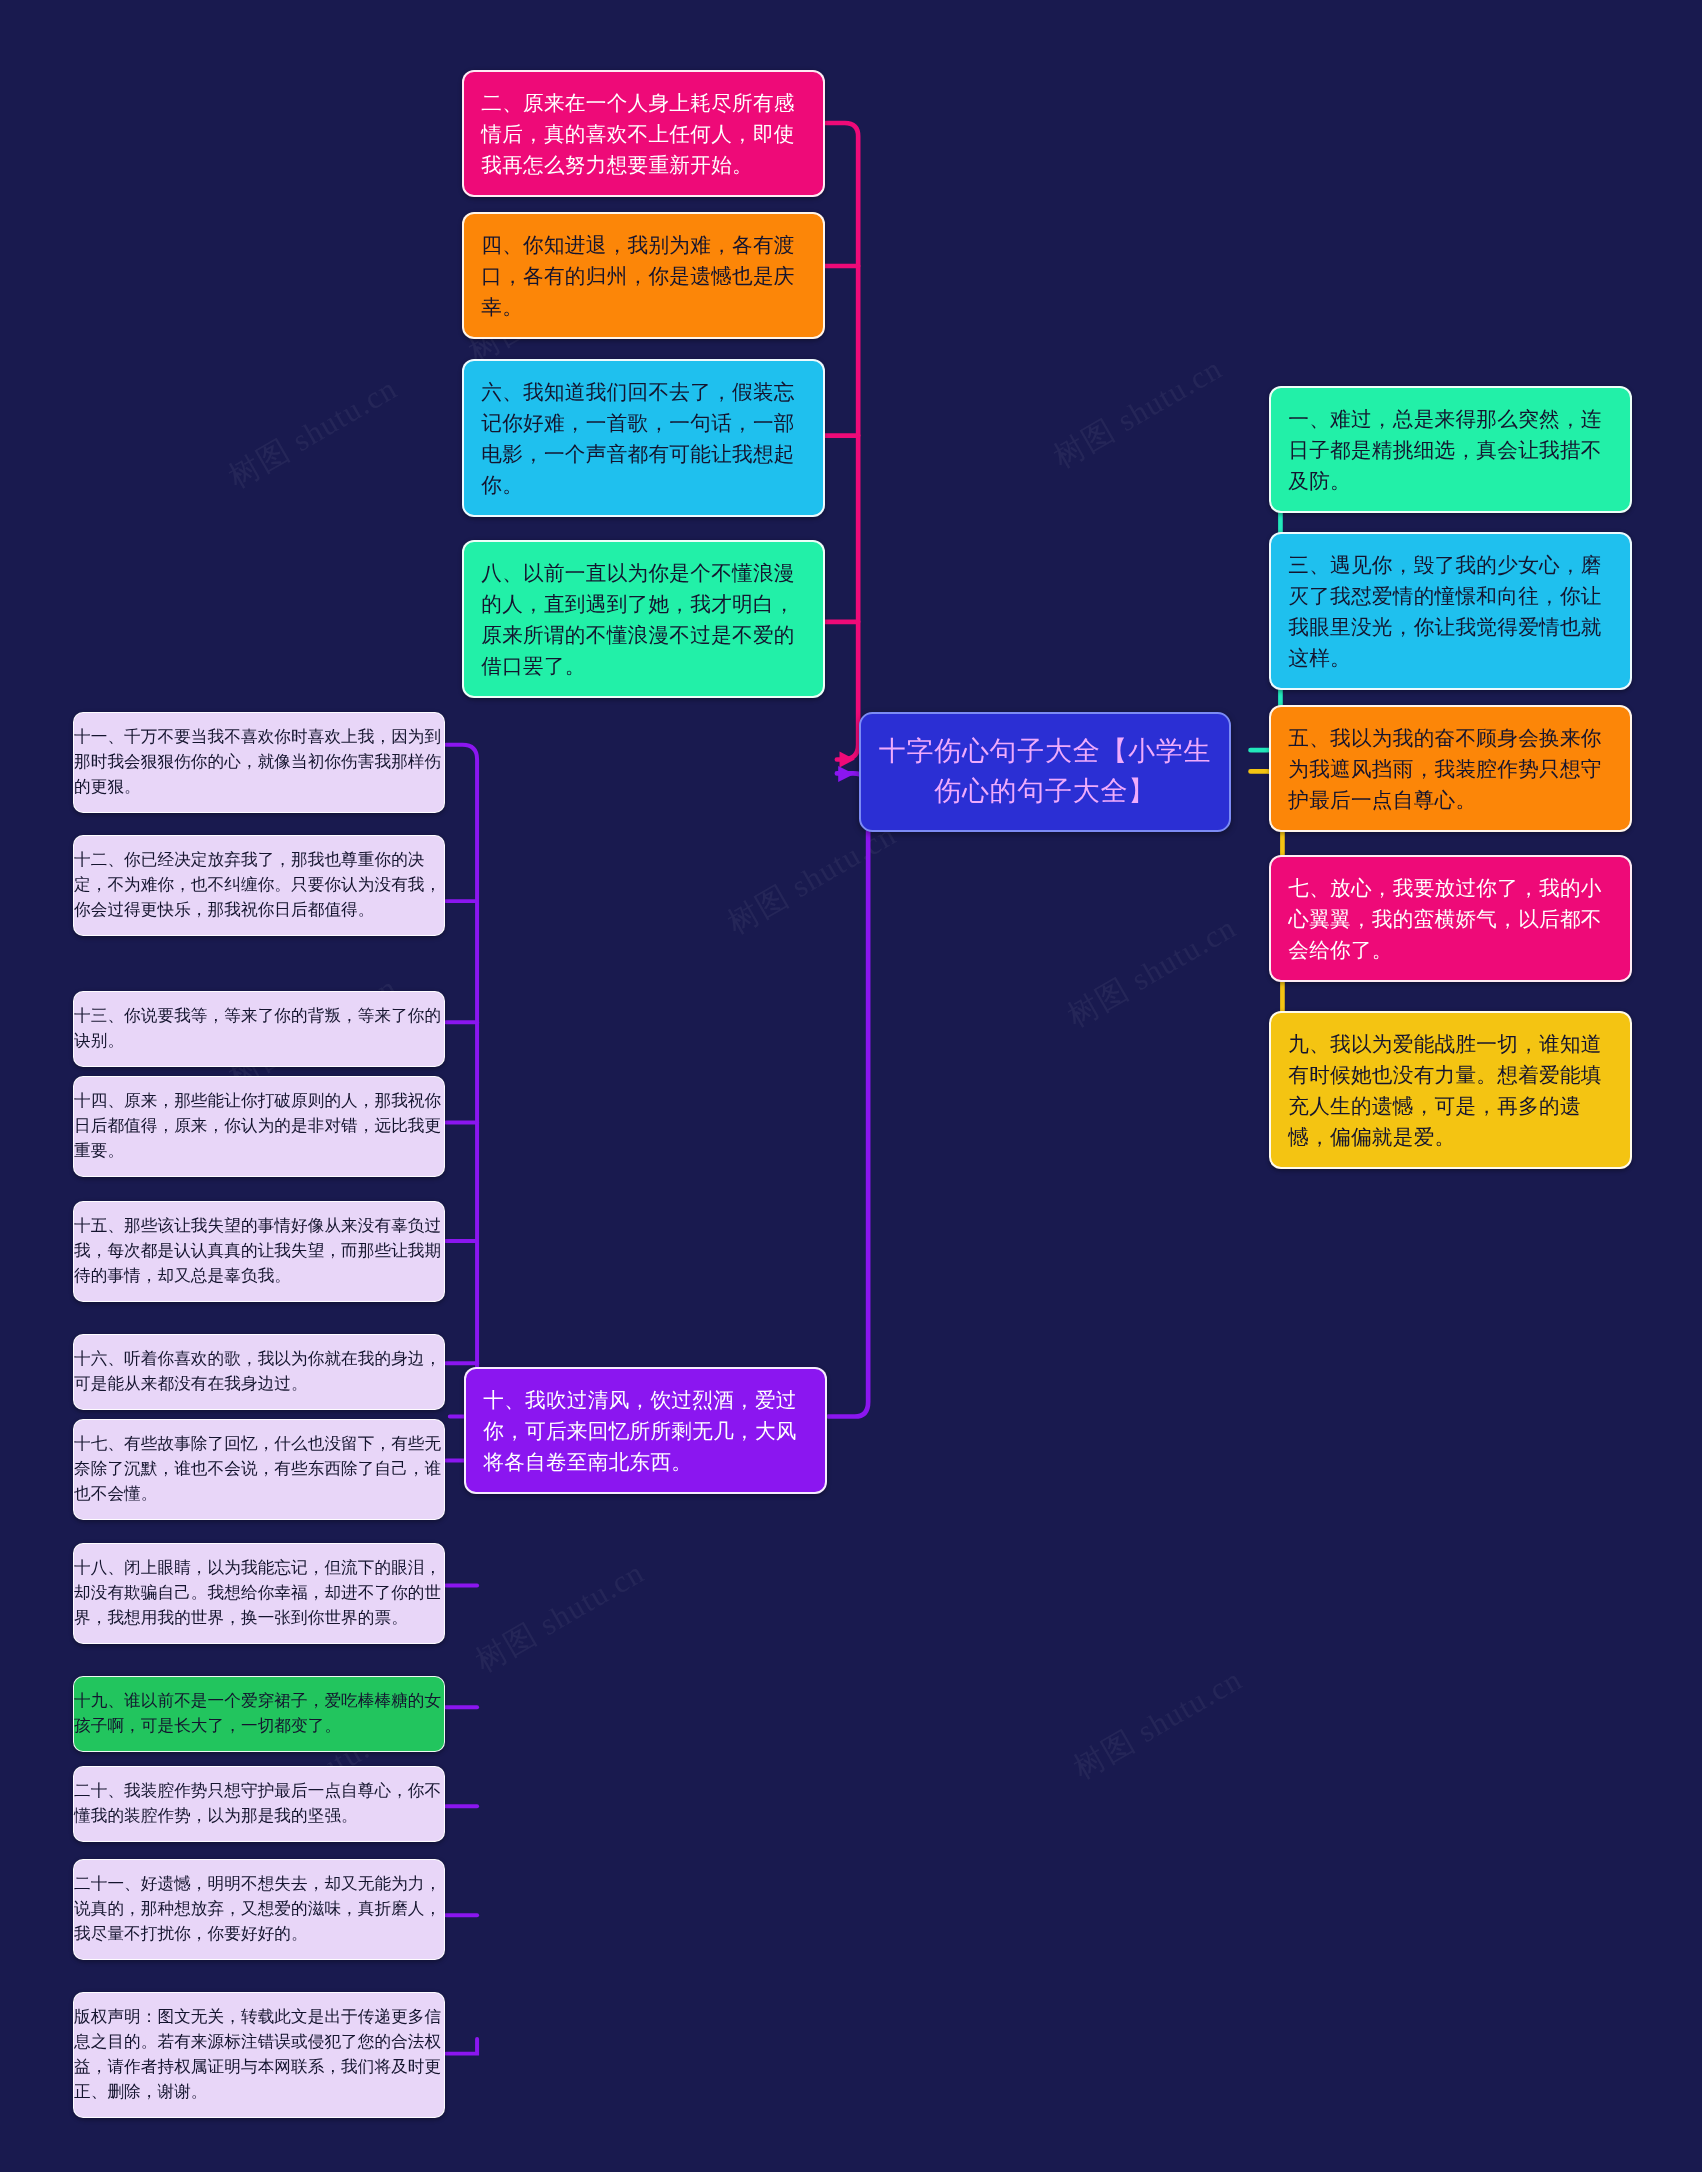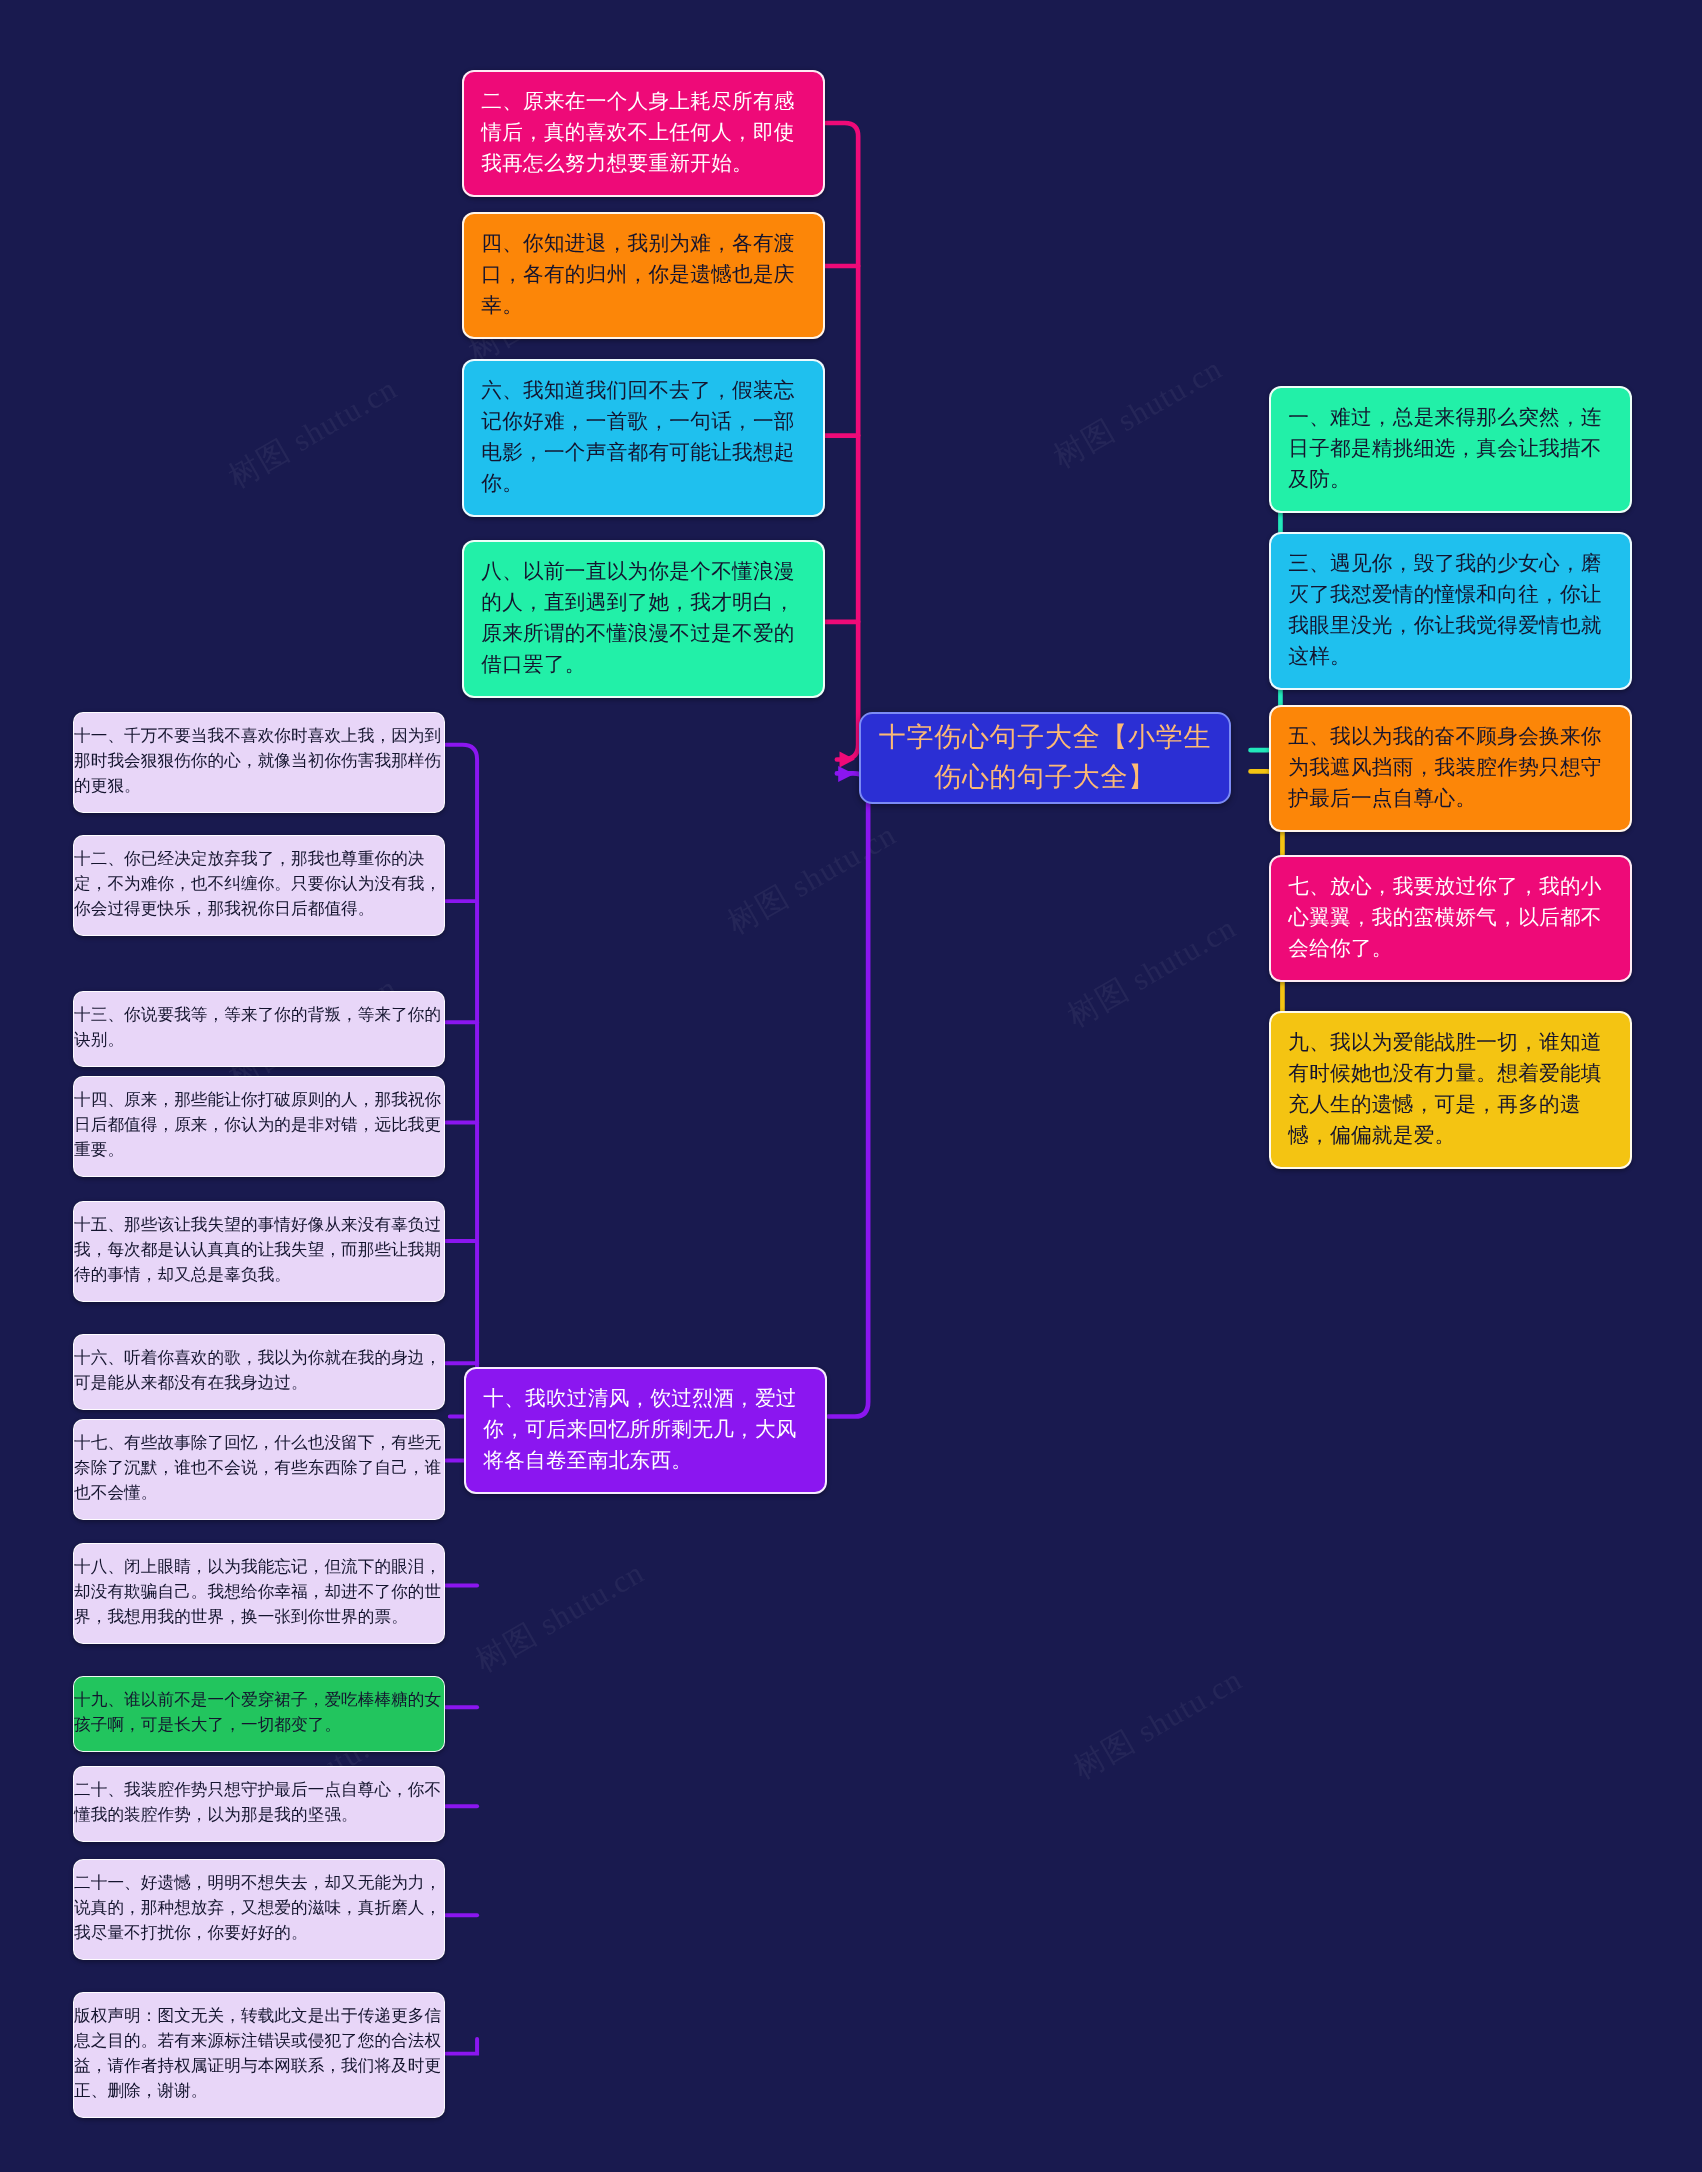--- a/index.html
+++ b/index.html
@@ -25,37 +25,36 @@
   .node{
     position:absolute;
     box-sizing:border-box;
     border-radius:12px;
     padding:14.6px 17.3px;
     line-height:1.52;
     letter-spacing:0.3px;
     border:2px solid rgba(255,255,255,0.92);
     box-shadow:0 1.3px 4.7px rgba(0,0,0,0.33);
     word-break:break-all;
-    font-family:Liberation Mono, monospace;
   }
   .node.dark{color:#14142e;}
   .node.light{color:#ffffff;}
   .node.small{font-size:16.6px;padding:12px 0;border-radius:10px;border-width:1.3px;letter-spacing:0.1px;line-height:1.5;}
   .node.mid{font-size:20.6px;}
   .center-node{
     position:absolute;
     box-sizing:border-box;
     background:#2B2FD4;
     border:2px solid #7C8BF5;
     border-radius:13.3px;
-    color:#fdba74;
+    color:#f0abfc;
     font-size:27px;
     line-height:1.48;
     text-align:center;
-    padding:4px 16px;
+    padding:18px 16px;
     letter-spacing:0.7px;
     box-shadow:0 2px 6.7px rgba(0,0,0,0.4);
   }
 </style>
 </head>
 <body>
 
 <div id="canvas">
 
   <div class="wm" style="left:219px;top:412px;">树图 shutu.cn</div>

